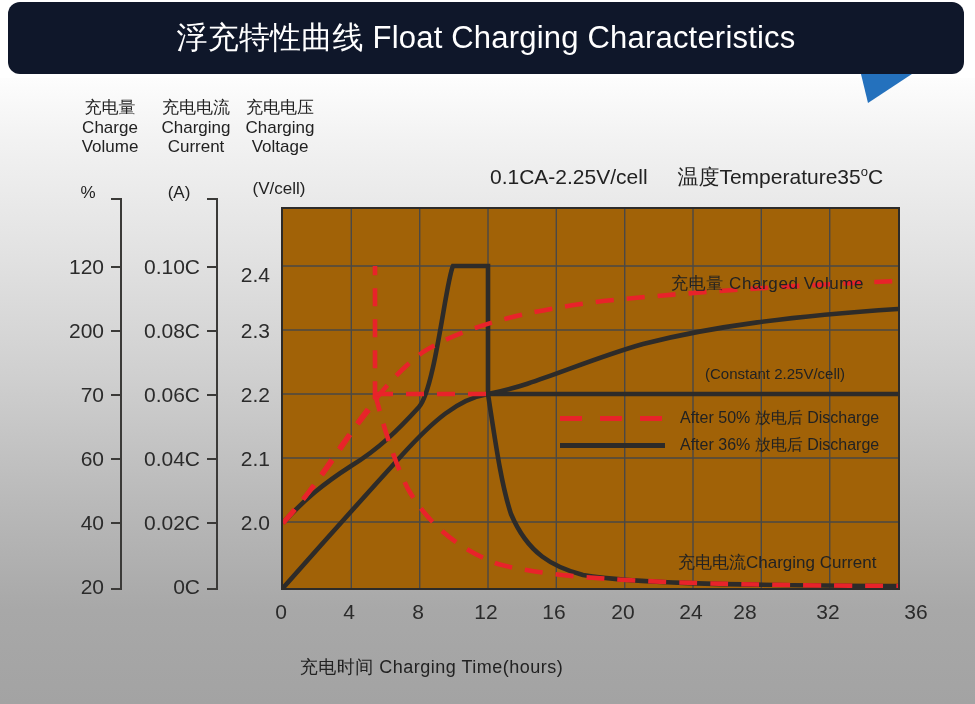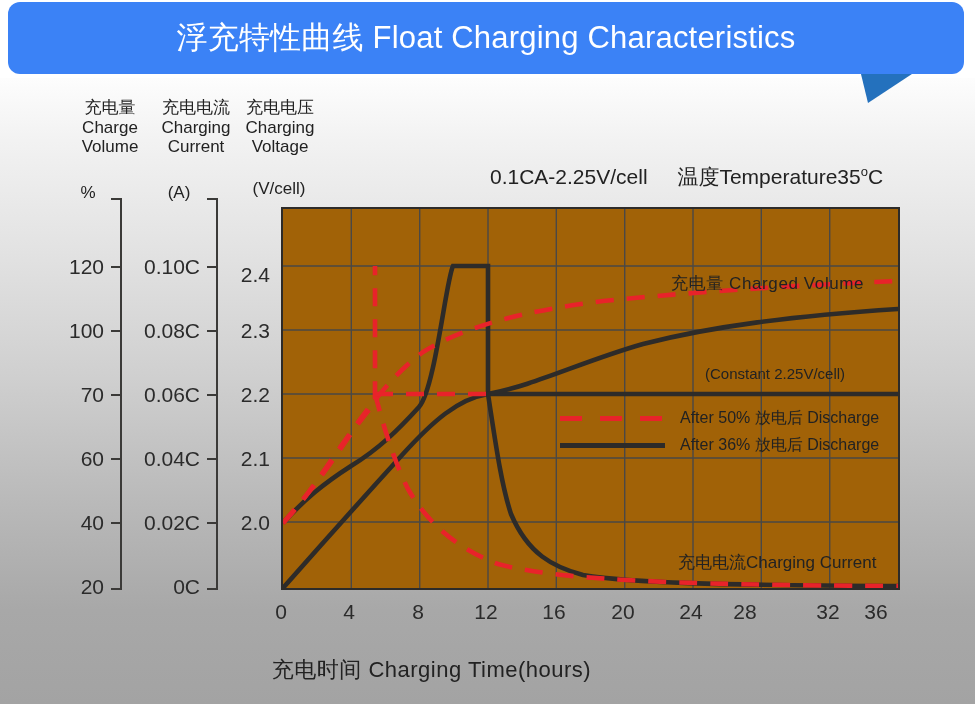--- a/index.html
+++ b/index.html
@@ -9,21 +9,21 @@
     background:#ffffff;
   }
   
   #bg-panel{
     position:absolute;left:0;top:78px;width:975px;height:626px;
     background:linear-gradient(to bottom,#fdfdfd 0%,#f2f2f2 10%,#e2e2e2 28%,#cfcfcf 48%,#b9b9b9 68%,#a8a8a8 85%,#a3a3a3 100%);
   }
   
   #header-banner{
     position:absolute;left:8px;top:2px;width:956px;height:72px;
-    background:#3b82f6;border-radius:12px;
+    background:#0f172a;border-radius:12px;
     display:flex;align-items:center;justify-content:center;
   }
   #header-title{
     color:#ffffff;font-size:31px;line-height:34px;letter-spacing:.2px;
     font-family:"Liberation Sans","DejaVu Sans",sans-serif;
     white-space:nowrap;
   }
   #header-tail{position:absolute;left:860px;top:70px;width:70px;height:34px;}
   .axis-head{
     position:absolute;text-align:center;color:#222;
@@ -44,21 +44,21 @@
   }
   #plot-svg{position:absolute;left:0;top:0;}
 
   
   .plot-text{position:absolute;white-space:nowrap;color:#222;}
 
   
   .xlab{position:absolute;font-size:21px;color:#2b2b2b;text-align:center;width:40px;}
   #x-title{
     position:absolute;left:0;top:655px;width:863px;text-align:center;
-    font-size:22px;color:#222;letter-spacing:.5px;
+    font-size:18px;color:#222;letter-spacing:.5px;
   }
   #top-annot{
     position:absolute;left:490px;top:163px;font-size:21px;color:#222;white-space:nowrap;
   }
   sup{font-size:.62em;vertical-align:super;}
 
   
   #legend{position:absolute;left:560px;top:405px;}
   .legend-row{position:relative;height:27px;}
   .legend-text{position:absolute;left:120px;top:3px;font-size:16px;color:#222;white-space:nowrap;}
@@ -91,21 +91,21 @@
 <div class="axis-line" style="left:120px;top:198px;height:392px;"></div>
 <div class="axis-tick" style="left:111px;top:198px;"></div>
 <div class="axis-tick" style="left:111px;top:266px;"></div>
 <div class="axis-tick" style="left:111px;top:330px;"></div>
 <div class="axis-tick" style="left:111px;top:394px;"></div>
 <div class="axis-tick" style="left:111px;top:458px;"></div>
 <div class="axis-tick" style="left:111px;top:522px;"></div>
 <div class="axis-tick" style="left:111px;top:588px;"></div>
 
 <div class="axis-lab" style="left:38px;top:255px;width:66px;">120</div>
-<div class="axis-lab" style="left:38px;top:319px;width:66px;">100</div>
+<div class="axis-lab" style="left:38px;top:319px;width:66px;">200</div>
 <div class="axis-lab" style="left:38px;top:383px;width:66px;">70</div>
 <div class="axis-lab" style="left:38px;top:447px;width:66px;">60</div>
 <div class="axis-lab" style="left:38px;top:511px;width:66px;">40</div>
 <div class="axis-lab" style="left:38px;top:575px;width:66px;">20</div>
 
 <div class="axis-head" style="left:148px;top:98px;width:96px;">
   <div class="cn">充电电流</div>
   <div>Charging</div>
   <div>Current</div>
 </div>
@@ -201,15 +201,15 @@
 
 <div class="xlab" style="left:261px;top:600px;">0</div>
 <div class="xlab" style="left:329px;top:600px;">4</div>
 <div class="xlab" style="left:398px;top:600px;">8</div>
 <div class="xlab" style="left:466px;top:600px;">12</div>
 <div class="xlab" style="left:534px;top:600px;">16</div>
 <div class="xlab" style="left:603px;top:600px;">20</div>
 <div class="xlab" style="left:671px;top:600px;">24</div>
 <div class="xlab" style="left:725px;top:600px;">28</div>
 <div class="xlab" style="left:808px;top:600px;">32</div>
-<div class="xlab" style="left:856px;top:600px;">36</div>
+<div class="xlab" style="left:896px;top:600px;">36</div>
 
 <div id="x-title">充电时间 Charging Time(hours)</div>
 
 </body></html>

